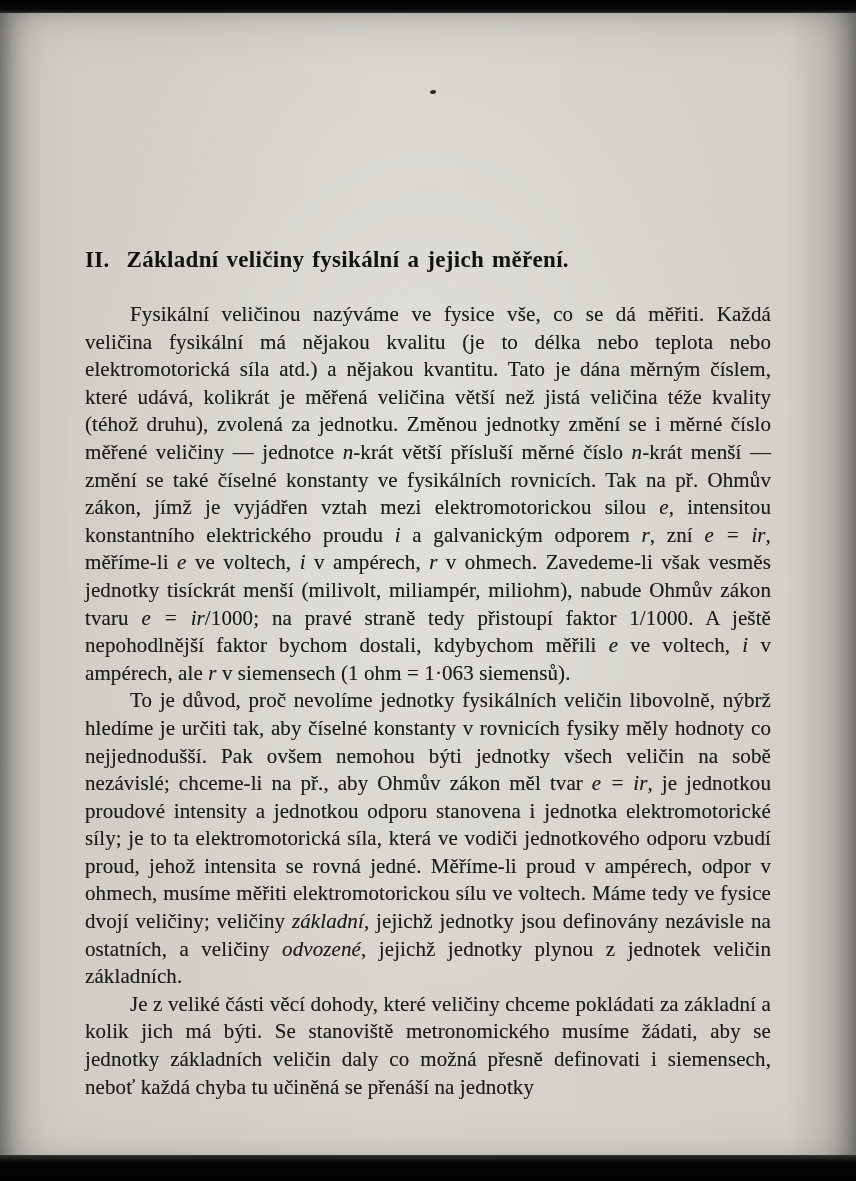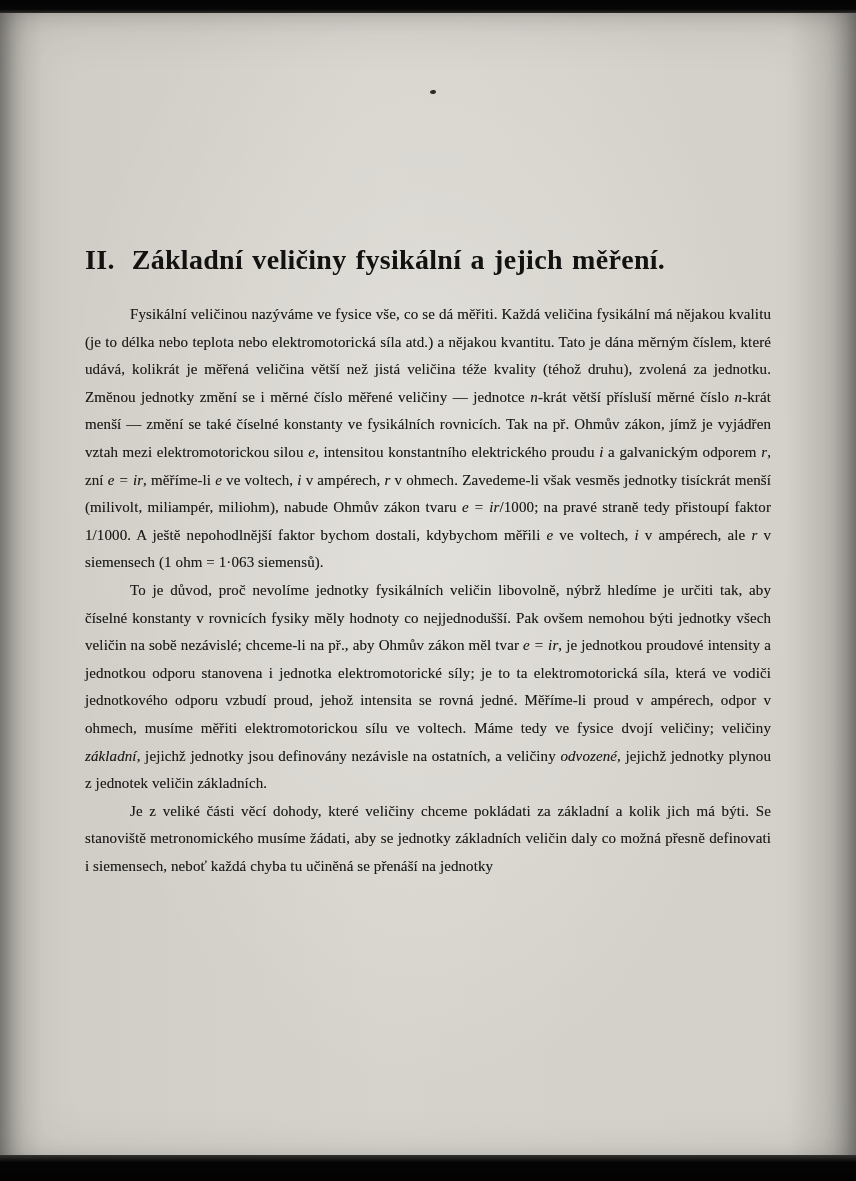--- a/index.html
+++ b/index.html
@@ -54,34 +54,34 @@
     position: absolute;
     left: 85px;
     right: 85px;
     top: 243px;
     z-index: 2;
     color: #1b1a18;
     font-family: "Liberation Serif", "DejaVu Serif", serif;
   }
   h1.chapter-heading {
     margin: 0 0 24px 0;
-    font-size: 28px;
+    font-size: 23px;
     line-height: 34px;
     font-weight: 700;
     color: #131211;
     letter-spacing: 0.3px;
     word-spacing: 2px;
     white-space: nowrap;
   }
   .chapter-number {
     margin-right: 17px;
   }
   .text-block p {
     margin: 0;
-    font-size: 15px;
+    font-size: 21px;
     line-height: 27.6px;
     text-align: justify;
     text-indent: 45px;
     letter-spacing: 0.1px;
     color: #1d1c1a;
     text-shadow: 0 0 0.5px rgba(20,20,20,0.45);
     hyphens: auto;
   }
   .text-block .it {
     font-style: italic;

